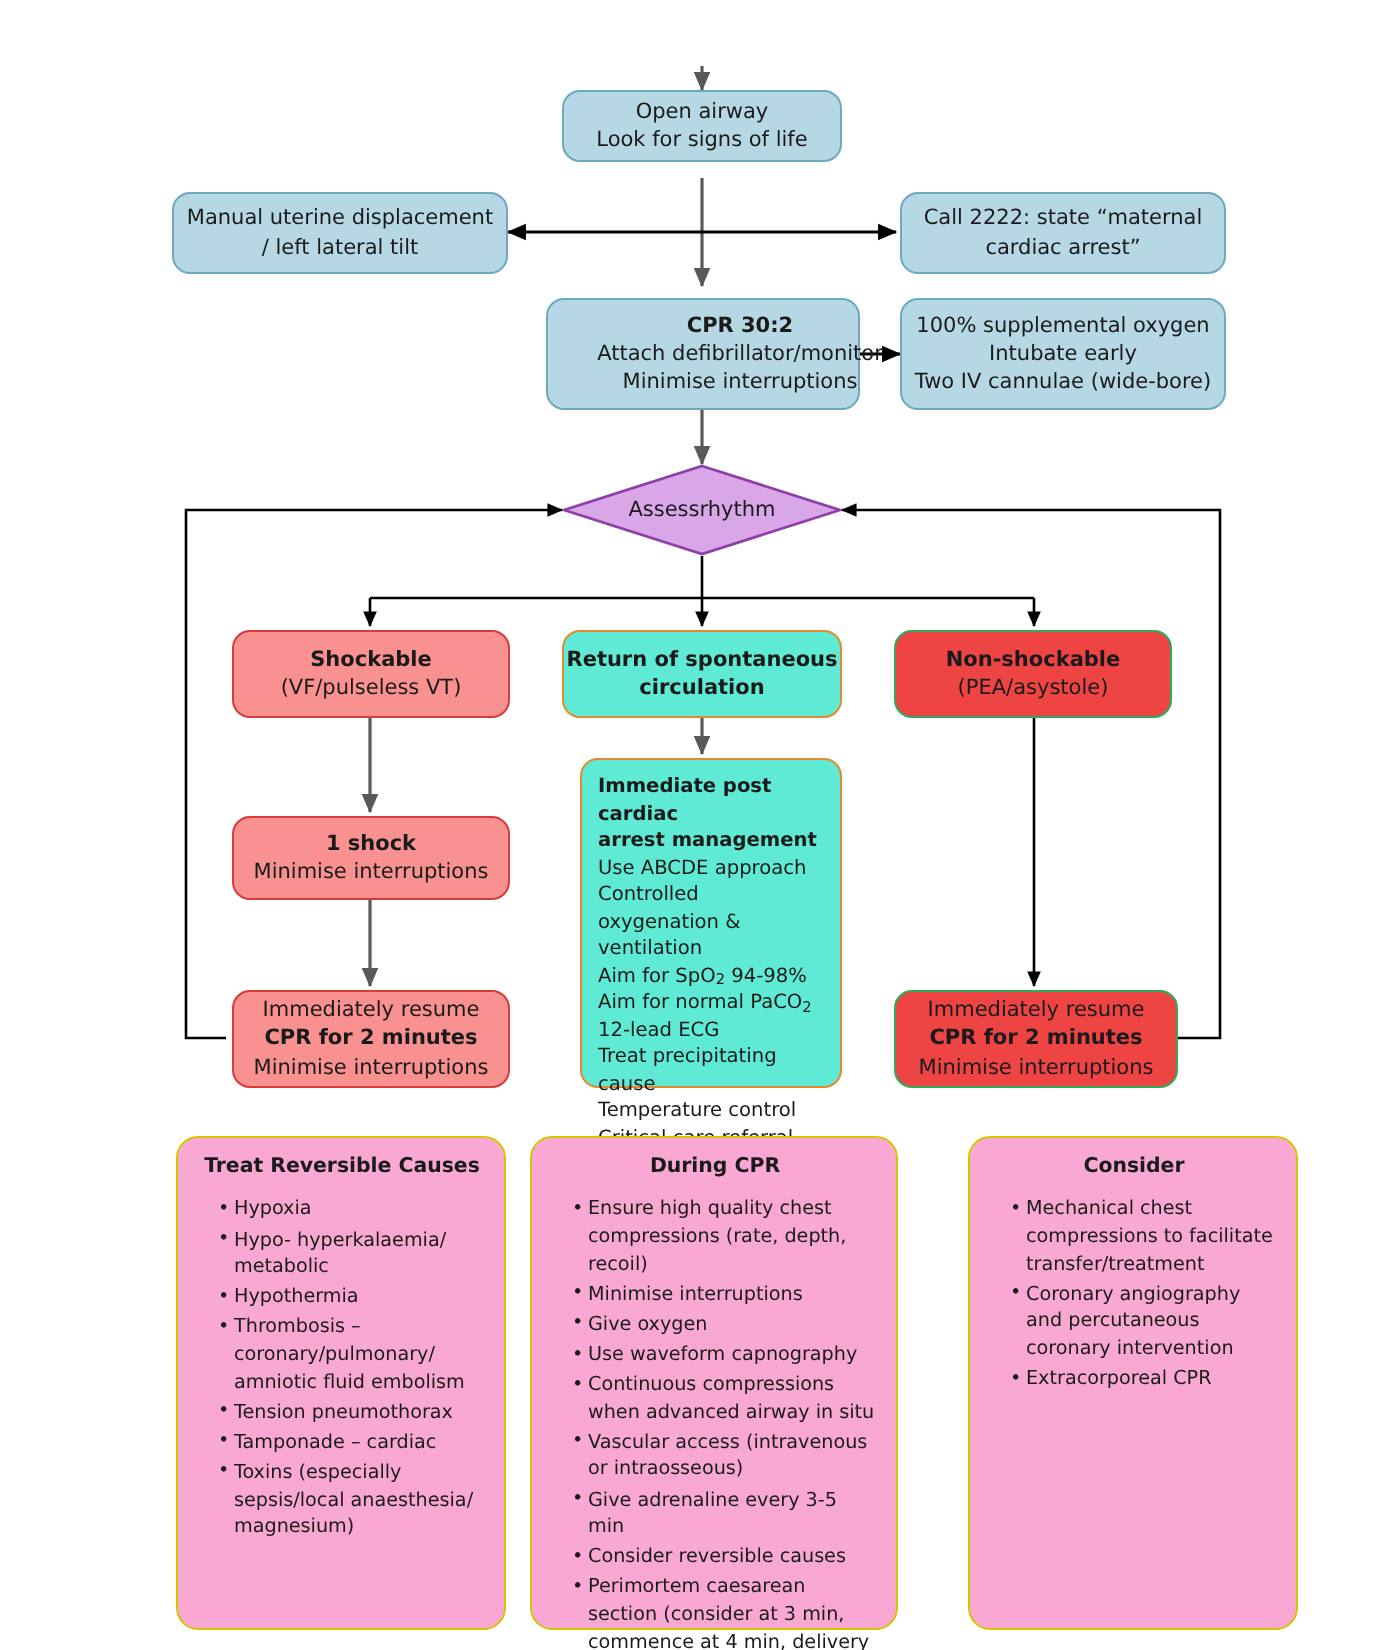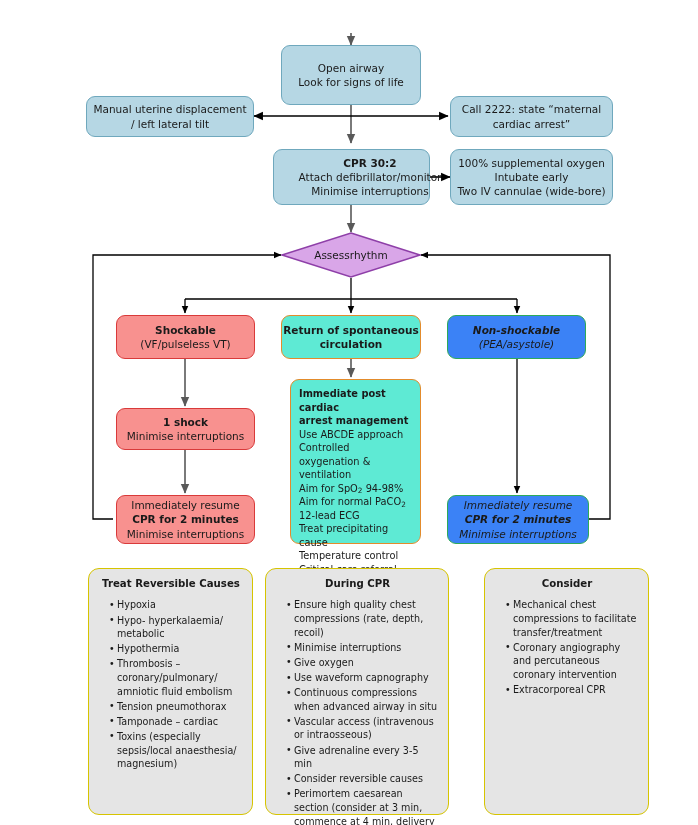--- a/index.html
+++ b/index.html
@@ -41,22 +41,22 @@
     line-height: 1.35;
     padding: 4px 6px;
   }
   .node .ln { display: block; white-space: nowrap; }
   .node .b { font-weight: bold; }
 
   
   .n-blue   { background: #b6d7e4; border: 1.2px solid #6fa8bd; }
   .n-pink   { background: #f8918f; border: 1.3px solid #d93a3a; }
   .n-orange { background: #5eead4; border: 1.3px solid #e38b2c; }
-  .n-green  { background: #3b82f6; border: 1.3px solid #2eaa5a; font-style: italic; }
-  .n-yellow { background: #e5e5e5; border: 1.3px solid #d6c400; }
+  .n-green  { background: #ef4444; border: 1.3px solid #2eaa5a; }
+  .n-yellow { background: #f9a8d4; border: 1.3px solid #d6c400; }
 
   .diamond-wrap {
     position: absolute;
   }
   .diamond-wrap svg { display: block; }
   .diamond-label {
     position: absolute;
     left: 0; top: 0;
     width: 100%;
     height: 100%;
@@ -156,21 +156,21 @@
 
     <path d="M113,519 L93,519 L93,255 L281,255" stroke="#000" stroke-width="1.3" fill="none" marker-end="url(#ahB)"></path>
 
     <path d="M589,519 L610,519 L610,255 L421,255" stroke="#000" stroke-width="1.3" fill="none" marker-end="url(#ahB)"></path>
   </svg>
 
   <div class="node n-blue" style="left:284px; top:8px; width:110px; height:25px;margin-top:37px;">
     <span class="ln">Unresponsive?</span>
   </div>
 
-  <div class="node n-blue" style="left:281px; top:45px; width:140px; height:60px;">
+  <div class="node n-blue" style="left:281px; top:45px; width:140px; height:36px;">
     <span class="ln">Open airway</span>
     <span class="ln">Look for signs of life</span>
   </div>
 
   <div class="node n-blue" style="left:86px; top:96px; width:168px; height:41px;">
     <span class="ln">Manual uterine displacement</span>
     <span class="ln">/ left lateral tilt</span>
   </div>
 
   <div class="node n-blue" style="left:450px; top:96px; width:163px; height:41px;">

